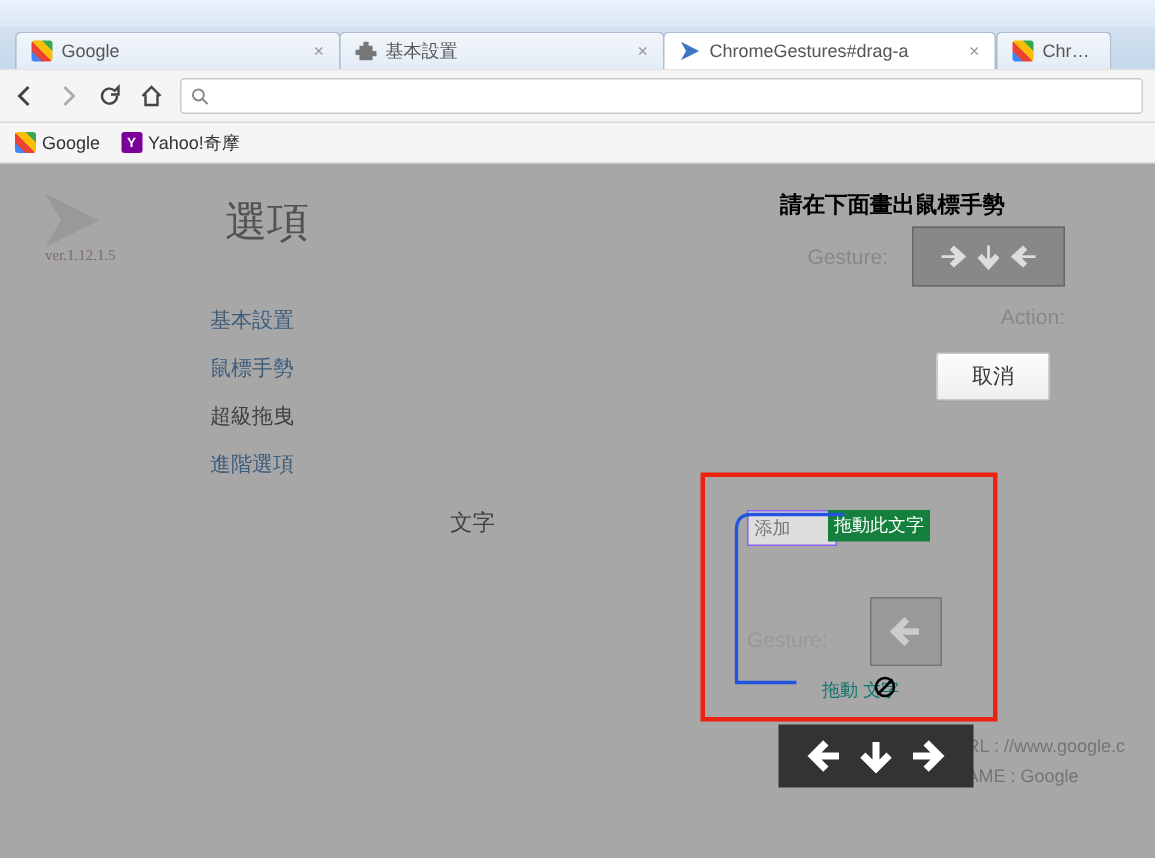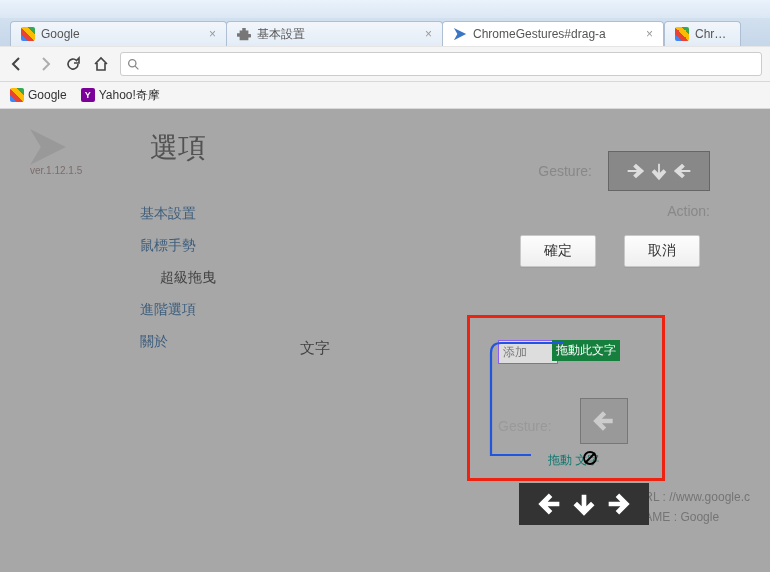--- a/index.html
+++ b/index.html
@@ -26,21 +26,21 @@
   
   .content{position:relative;height:calc(572px - 18px - 28px - 34px - 26px);background:#fff;}
   .page{position:absolute;inset:0;padding:20px 30px;}
   
   .sidebar{position:absolute;left:30px;top:20px;width:220px;}
   .logo{width:36px;height:36px;background:#ccc;clip-path:polygon(0 0,100% 50%,0 100%,30% 50%);opacity:.55;}
   .page-title{font-size:28px;color:#555;margin:0 0 6px 120px;}
   .ver{font-size:10px;color:#a88;}
   .menu{margin-top:22px;margin-left:110px;}
   .menu div{padding:7px 0;font-size:14px;color:#2a6aa8;}
-  .menu .sel{color:#333;margin-left:20px;}
+  .menu .sel{color:#333;}
   
   .section-label{position:absolute;left:300px;top:230px;font-size:15px;color:#333;}
   
   .overlay{position:absolute;inset:0;background:rgba(80,80,80,0.5);}
   
   .dlg-title{position:absolute;right:100px;top:18px;font-size:15px;font-weight:bold;color:#000;}
   .gesture-row{position:absolute;right:60px;top:42px;display:flex;align-items:center;gap:16px;color:#888;font-size:14px;}
   .gesture-box{width:100px;height:38px;background:#888;border:1px solid #666;display:flex;align-items:center;justify-content:center;gap:2px;}
   .gesture-box svg{width:22px;height:22px;}
   .action-row{position:absolute;right:60px;top:94px;display:flex;align-items:flex-start;gap:16px;color:#888;font-size:14px;}
@@ -137,45 +137,45 @@
     </div>
     <div class="bm">
       <span class="yahoo-ico">Y</span>
       <span>Yahoo!奇摩</span>
     </div>
   </div>
 
   <div class="content">
     <div class="page">
       <div class="sidebar">
-        <div style="display:flex;align-items:flex-end;gap:80px;">
+        <div style="display:flex;align-items:flex-end;gap:80px;font-family:Liberation Serif, serif;">
           <div>
             <div class="logo"></div>
             <div class="ver">ver.1.12.1.5</div>
           </div>
         </div>
         <div class="page-title" style="position:absolute;top:0;font-family:Liberation Serif, serif;">選項</div>
         <div class="menu">
           <div>基本設置</div>
           <div>鼠標手勢</div>
           <div class="sel">超級拖曳</div>
           <div>進階選項</div>
-          <div>關於</div>
         </div>
       </div>
       <div class="section-label">文字</div>
 
       <div class="bg-list">
         • <span>URL</span> : <span>//www.google.c</span><br>
         • <span>NAME</span> : <span>Google</span>
       </div>
     </div>
 
     <div class="overlay"></div>
 
+    <div class="dlg-title">請在下面畫出鼠標手勢</div>
 
     <div class="gesture-row">
       <span>Gesture:</span>
       <div class="gesture-box">
         <svg viewBox="0 0 24 24">
             <path fill="#ddd" d="M4 11h10l-4-4 3-3 9 8-9 8-3-3 4-4H4z"></path>
           </svg>
         <svg viewBox="0 0 24 24">
             <path fill="#ddd" d="M11 4v10l-4-4-3 3 8 9 8-9-3-3-4 4V4z"></path>
           </svg>
@@ -183,21 +183,20 @@
             <path fill="#ddd" d="M20 11H10l4-4-3-3-9 8 9 8 3-3-4-4h10z"></path>
           </svg>
       </div>
     </div>
 
     <div class="action-row">
       <span>Action:</span>
     </div>
 
     <div class="dlg-buttons">
-      <div class="btn">確定</div>
       <div class="btn">取消</div>
     </div>
 
     <div class="redbox">
       <div class="addbtn">添加</div>
       <div class="drag-pill">拖動此文字</div>
       <div class="gesture-label2">Gesture:</div>
       <div class="arrow-left-box">
         <svg width="26" height="26" viewBox="0 0 24 24">
             <path fill="#ccc" d="M20 10H10l4-4-3-3-9 9 9 9 3-3-4-4h10z"></path>

